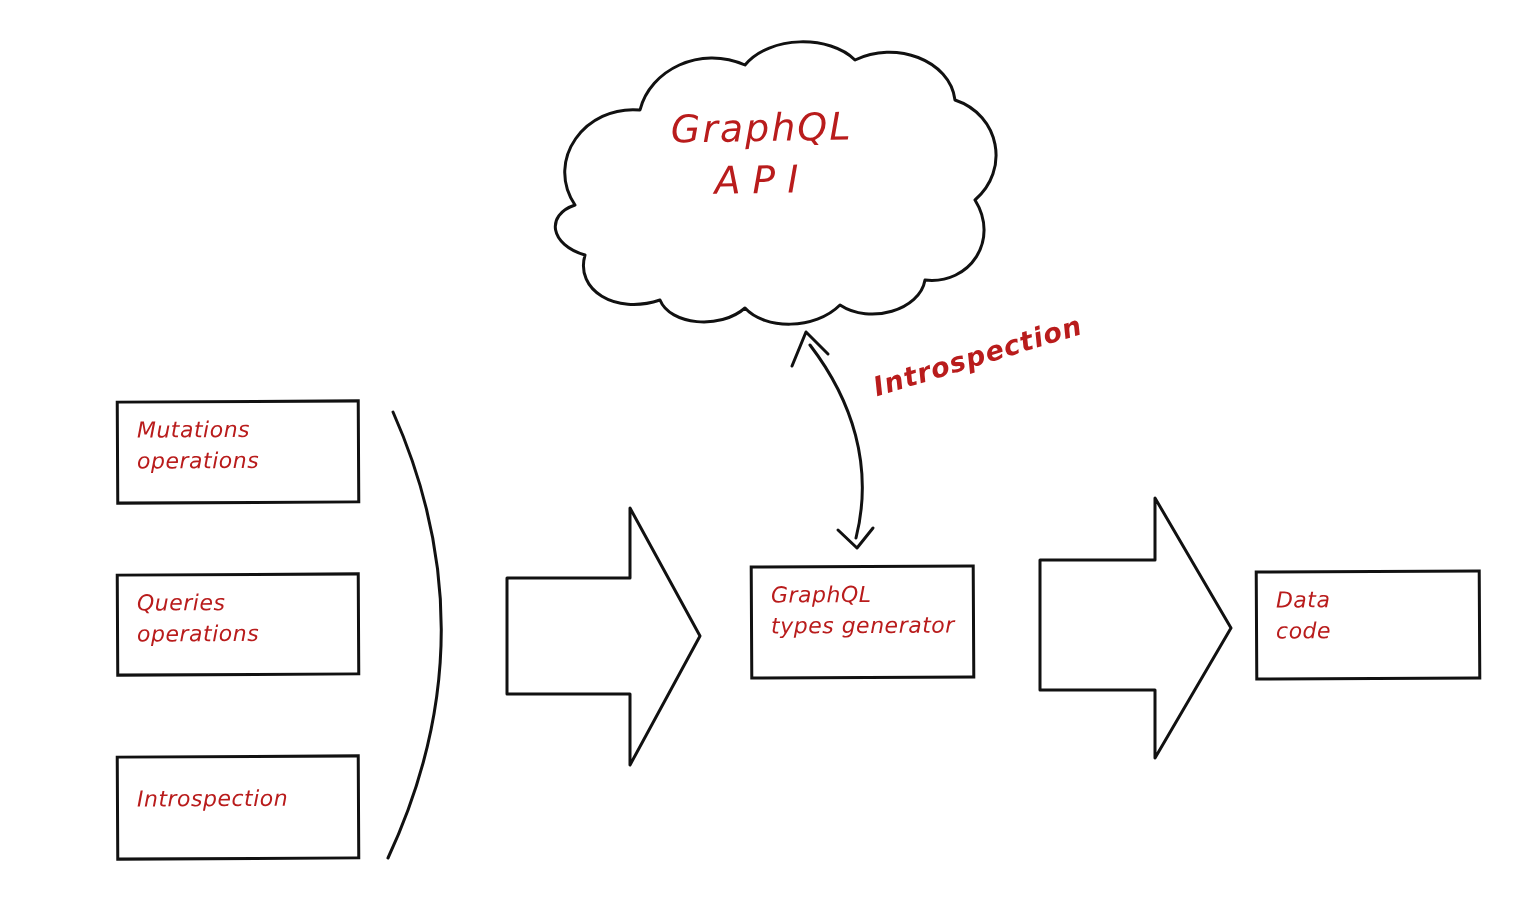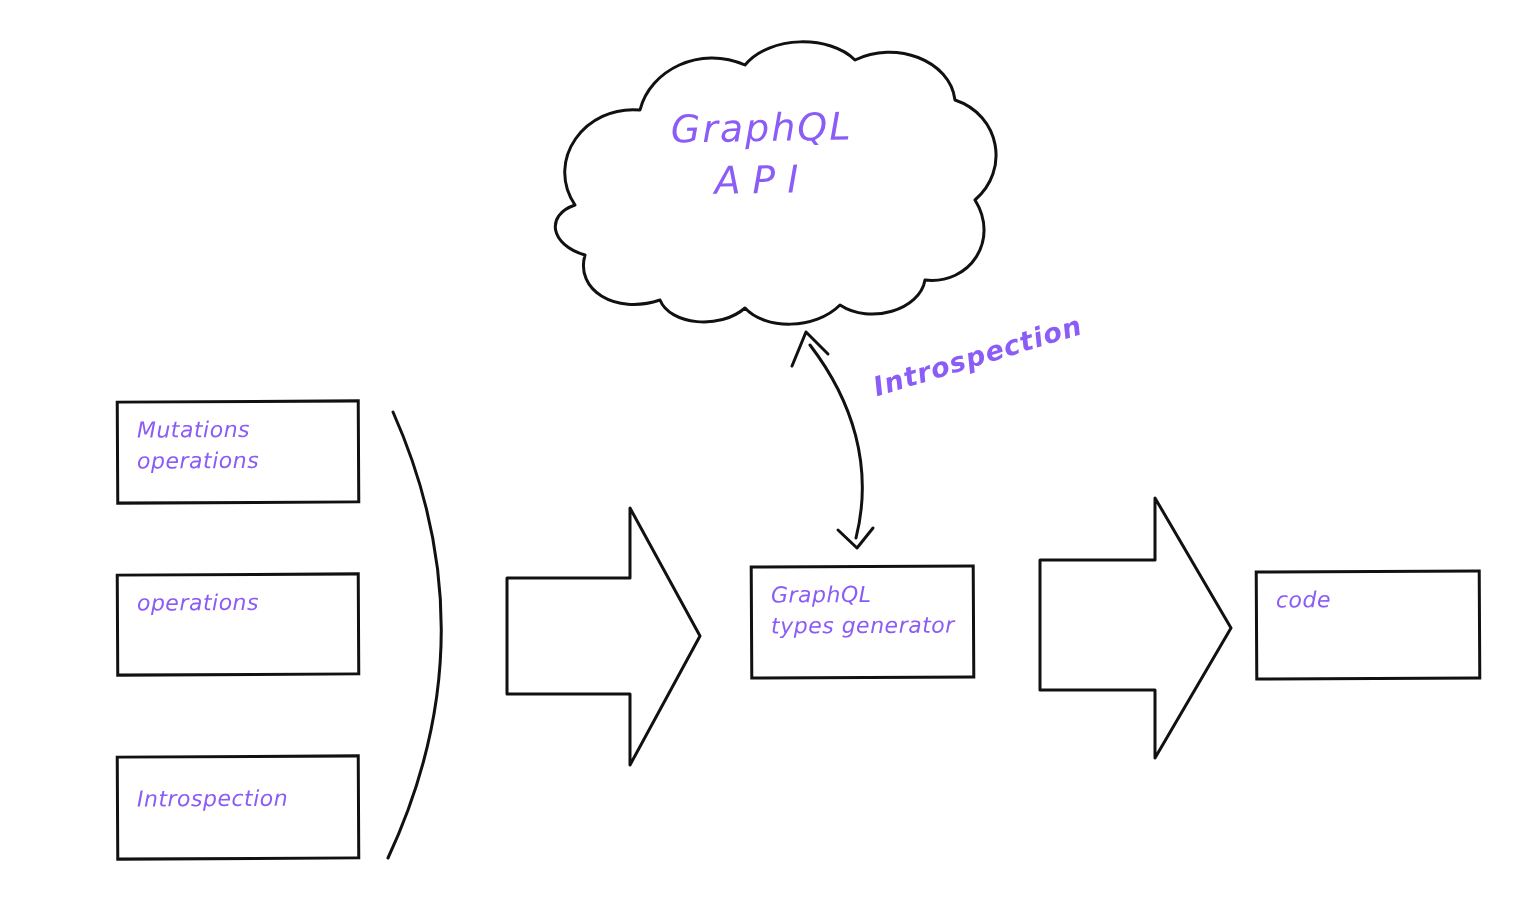--- a/index.html
+++ b/index.html
@@ -7,21 +7,21 @@
     padding: 0;
     background: #ffffff;
   }
   .canvas {
     position: relative;
     width: 1536px;
     height: 900px;
     background: #ffffff;
     overflow: hidden;
     font-family: "DejaVu Sans", sans-serif;
-    color: #8b5cf6;
+    color: #b91c1c;
   }
   .shapes {
     position: absolute;
     left: 0;
     top: 0;
   }
   .box {
     position: absolute;
     box-sizing: border-box;
     border: 3px solid #111111;
@@ -108,30 +108,32 @@
   </div>
 
   <div class="intro-label">Introspection</div>
 
   <div class="box" style="left:116px; top:400px; width:244px; height:104px;">
     <span class="line">Mutations</span>
     <span class="line indent">operations</span>
   </div>
 
   <div class="box" style="left:116px; top:573px; width:244px; height:103px;">
+    <span class="line">Queries</span>
     <span class="line indent">operations</span>
   </div>
 
   <div class="box" style="left:116px; top:755px; width:244px; height:105px; padding-top:26px;">
     <span class="line">Introspection</span>
     <span class="line indent"></span>
   </div>
 
   <div class="box" style="left:750px; top:565px; width:225px; height:114px;">
     <span class="line">GraphQL</span>
     <span class="line">types generator</span>
   </div>
 
   <div class="box" style="left:1255px; top:570px; width:226px; height:110px;">
+    <span class="line">Data</span>
     <span class="line indent">code</span>
   </div>
 
 </div>
 
 </body></html>

